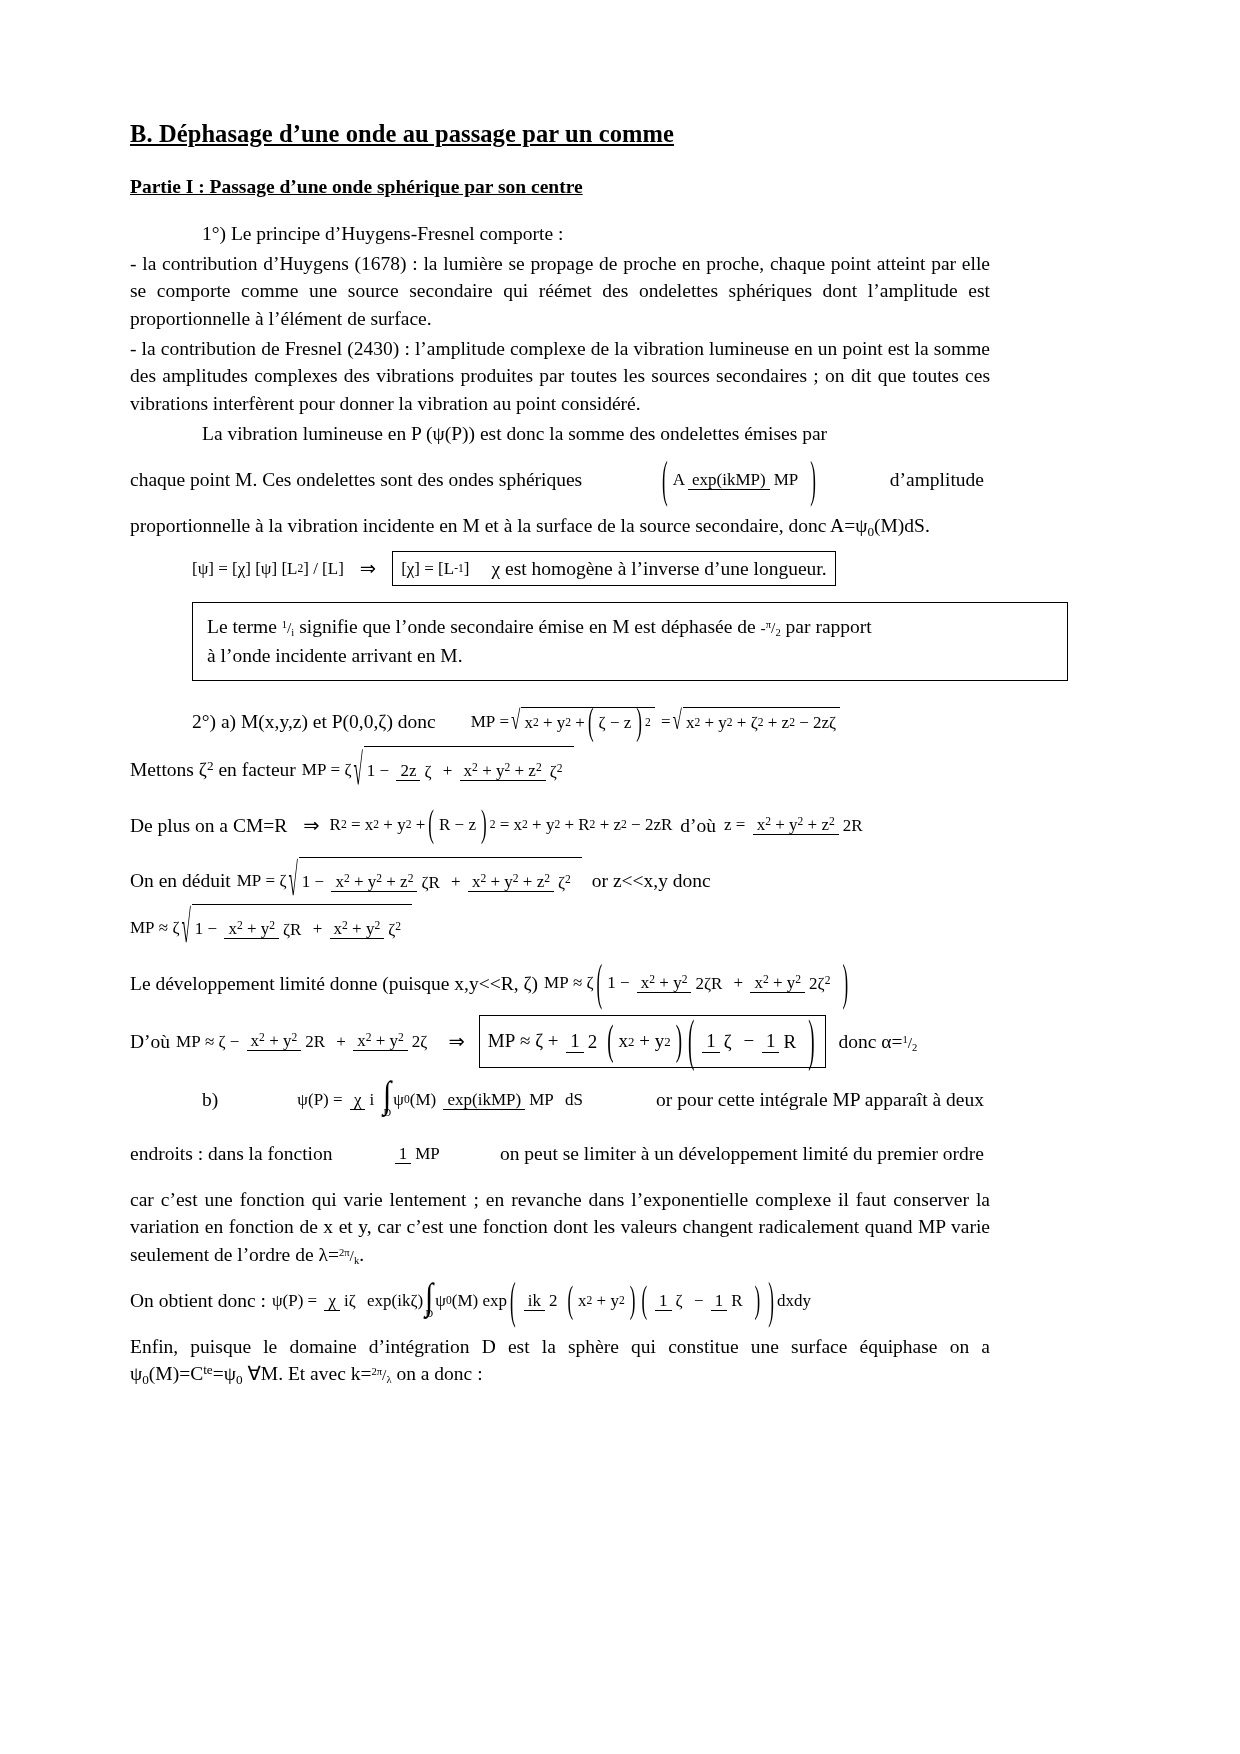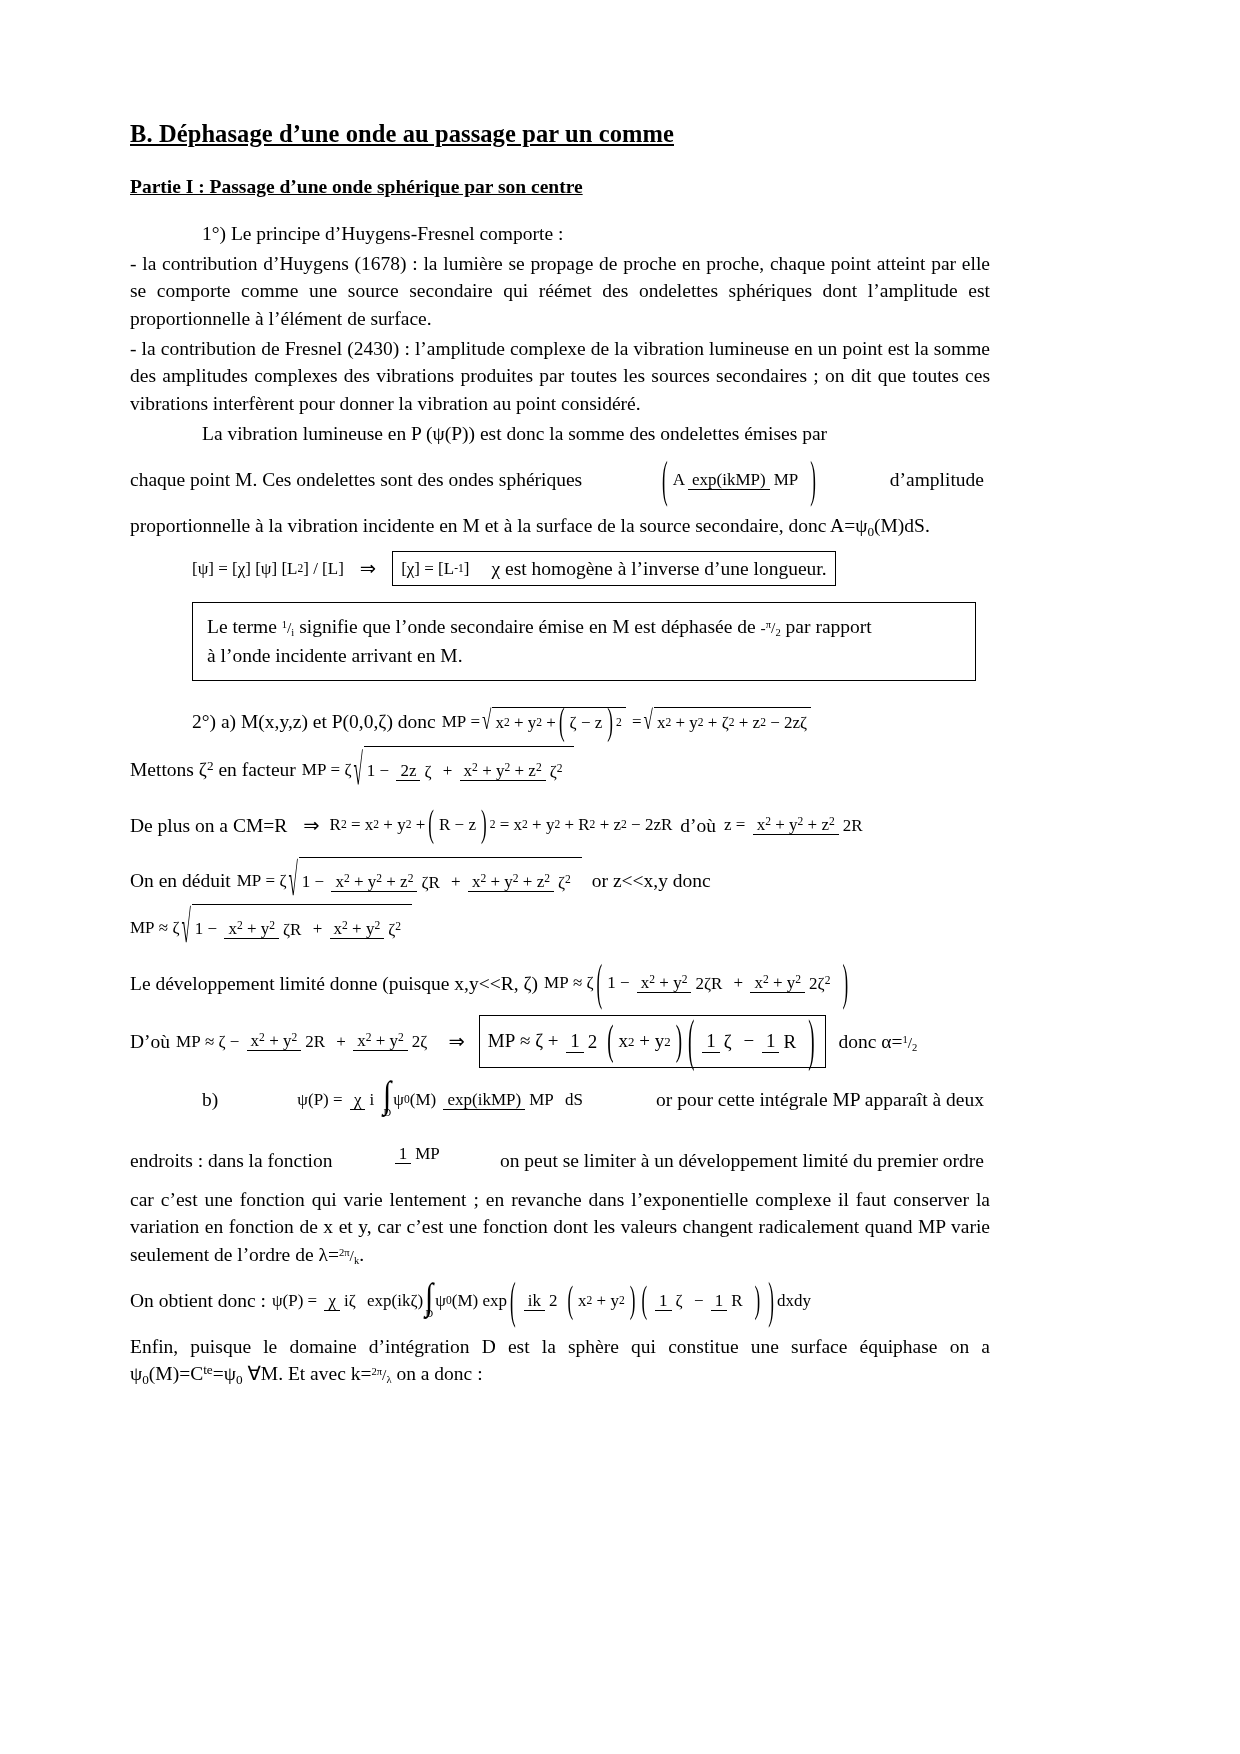--- a/index.html
+++ b/index.html
@@ -112,21 +112,21 @@
     padding: 2px 8px;
     display: inline-flex;
     align-items: center;
   }
   .boxblock {
     border: 1px solid #000;
     padding: 10px 14px;
     font-size: 19.5px;
     line-height: 1.45;
     margin: 16px 0 26px 62px;
-    width: 784px;
+    width: 876px;
     box-sizing: border-box;
   }
   .intg {
     display: inline-flex;
     flex-direction: column;
     align-items: center;
     margin: 0 2px;
     line-height: 0.95;
   }
   .intg .sym { font-size: 1.75em; transform: scaleY(1.25); }
@@ -198,21 +198,21 @@
 
     <div class="boxblock">
       <span>Le terme</span>
       <span class="sfrac"><sup>1</sup>/<sub>i</sub></span>
       <span>signifie que l’onde secondaire émise en M est déphasée de</span>
       <span class="sfrac">-<sup>π</sup>/<sub>2</sub></span>
       <span>par rapport</span>
       <div>à l’onde incidente arrivant en M.</div>
     </div>
 
-    <div class="mathline" style="text-indent:0;">
+    <div class="mathline" style="text-indent:0;gap:29px;">
       <span class="txt" style="margin-left:62px;">2°)  a) M(x,y,z) et P(0,0,ζ) donc</span>
       <span class="m">
         MP&nbsp;=
         <span class="sqrt">
             <span class="radic">√</span>
             <span class="rad-body">x<sup>2</sup>&nbsp;+&nbsp;y<sup>2</sup>&nbsp;+<span class="paren">
                 <span class="pl">(</span>
                 <span class="inner">ζ&nbsp;−&nbsp;z</span>
                 <span class="pr">)</span>
               </span><sup>2</sup></span>
@@ -356,21 +356,21 @@
             <span class="lim">D</span>
           </span>
         ψ<sub>0</sub>(M)&nbsp;<span class="frac">
             <span class="num">exp(ikMP)</span>
             <span class="den">MP</span>
           </span>&nbsp;dS
       </span>
       <span class="txt">or pour cette intégrale MP apparaît à deux</span>
     </div>
 
-    <div class="mathline" style="justify-content:space-between;align-items:flex-end;">
+    <div class="mathline" style="justify-content:space-between;">
       <span class="txt">endroits : dans la fonction</span>
       <span class="m">
         <span class="frac">
             <span class="num">1</span>
             <span class="den">MP</span>
           </span>
       </span>
       <span class="txt">on peut se limiter à un développement limité du premier ordre</span>
     </div>
 

